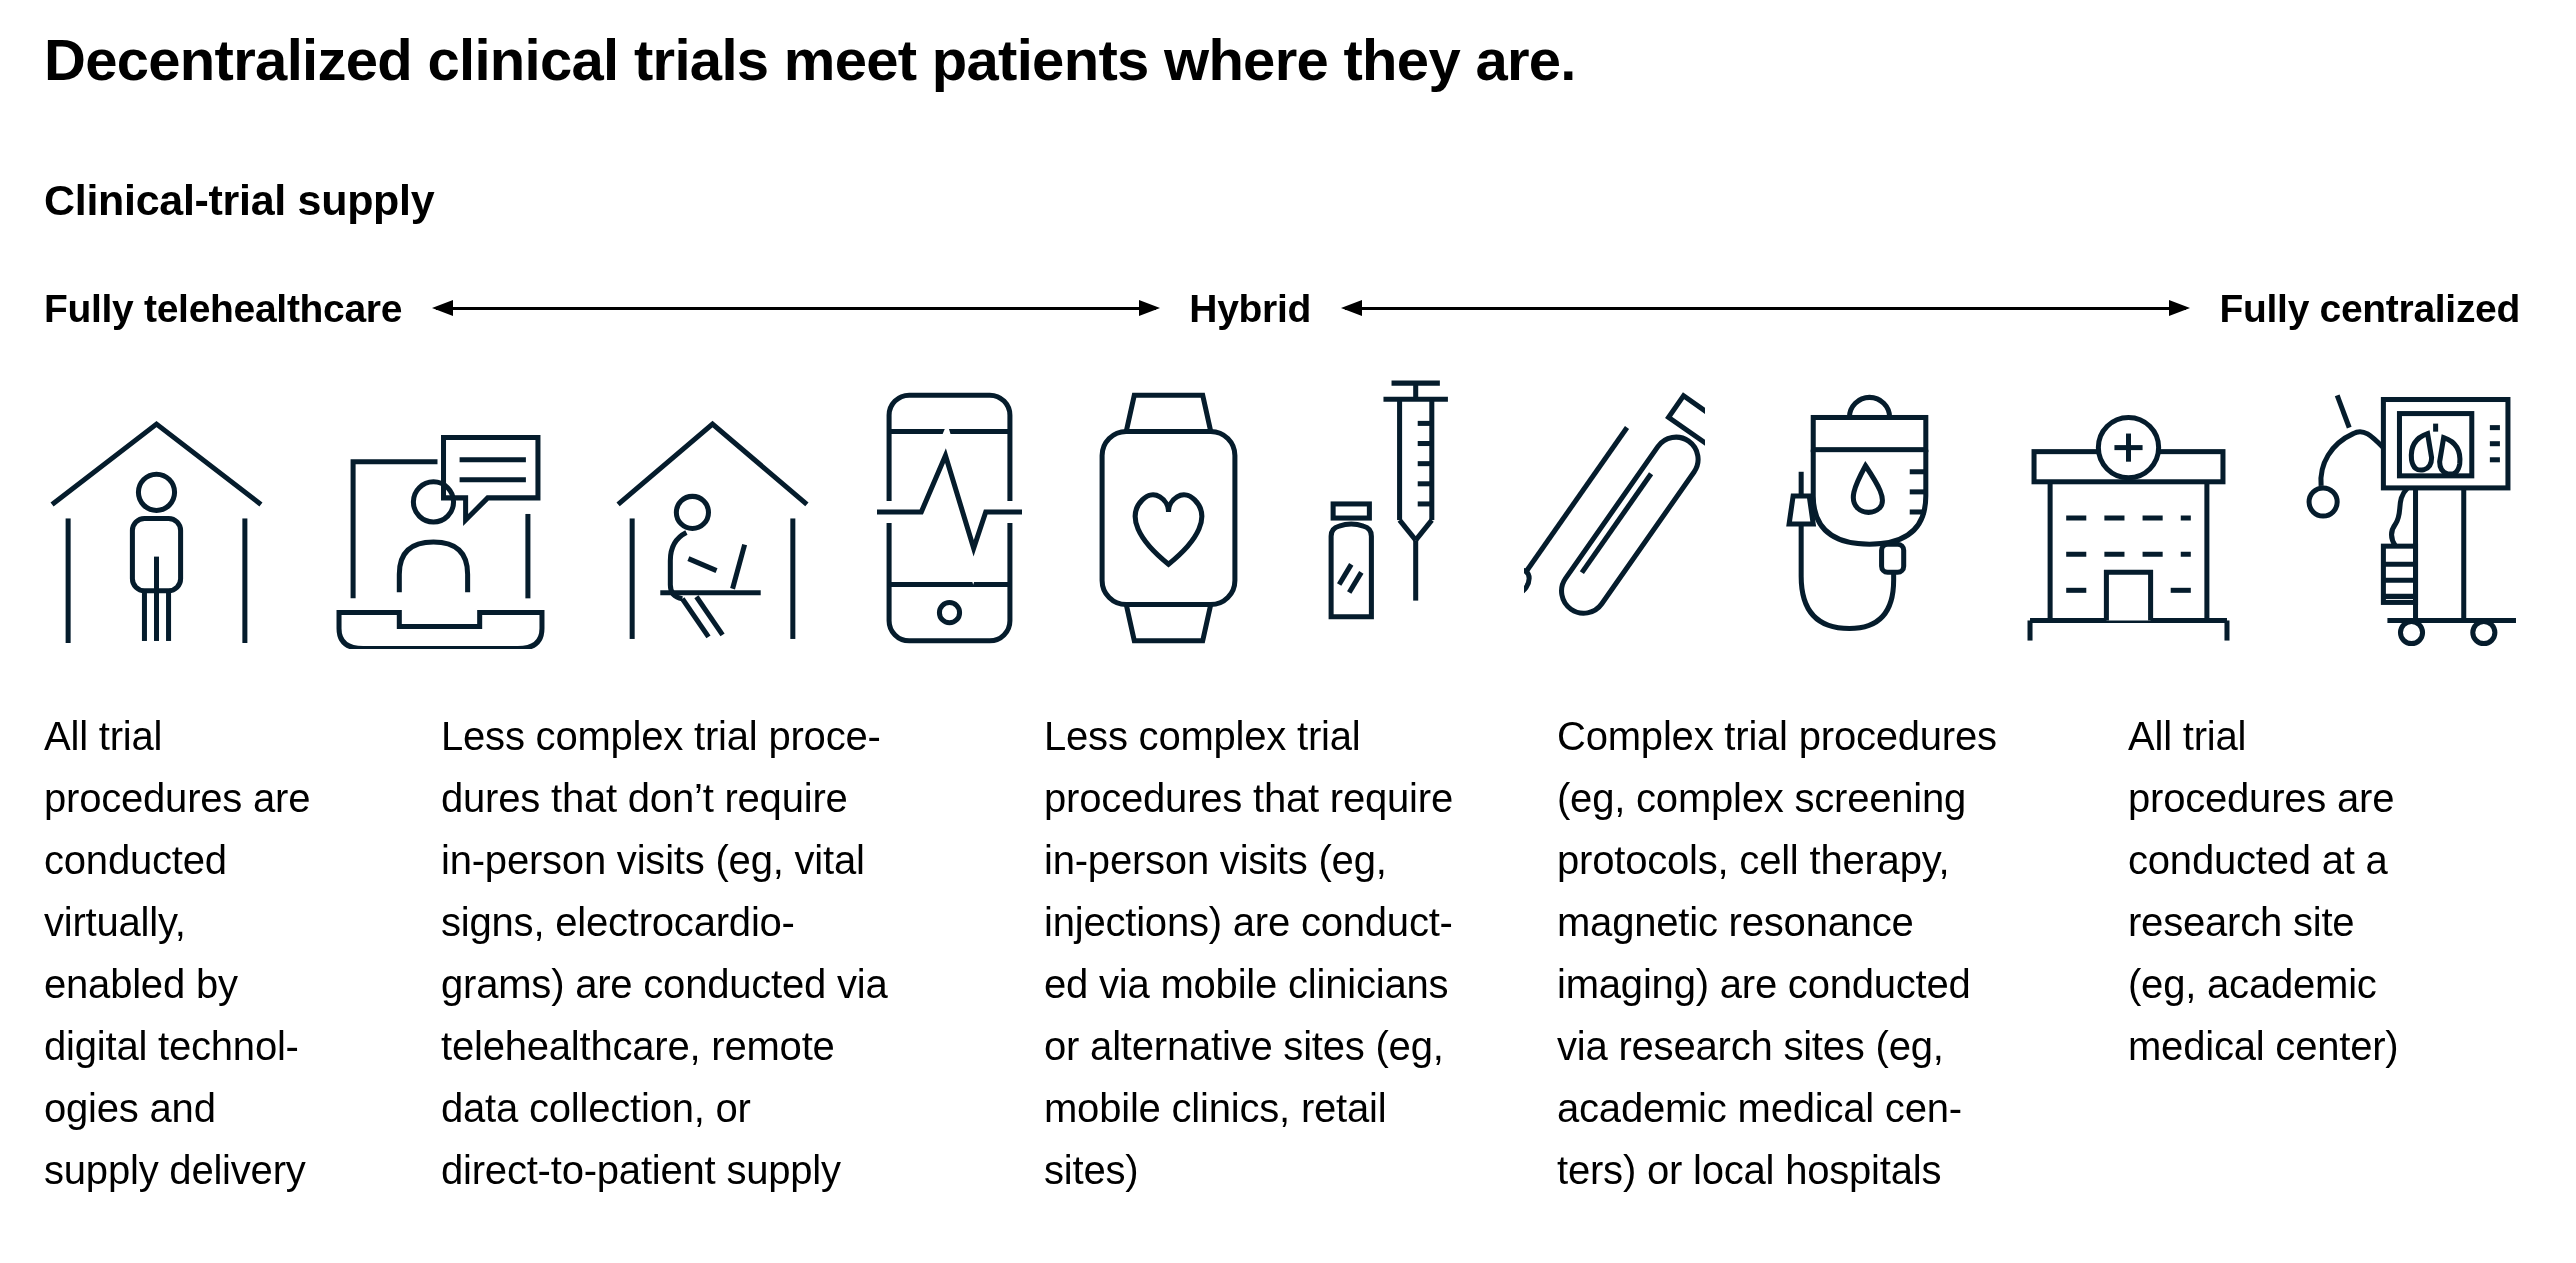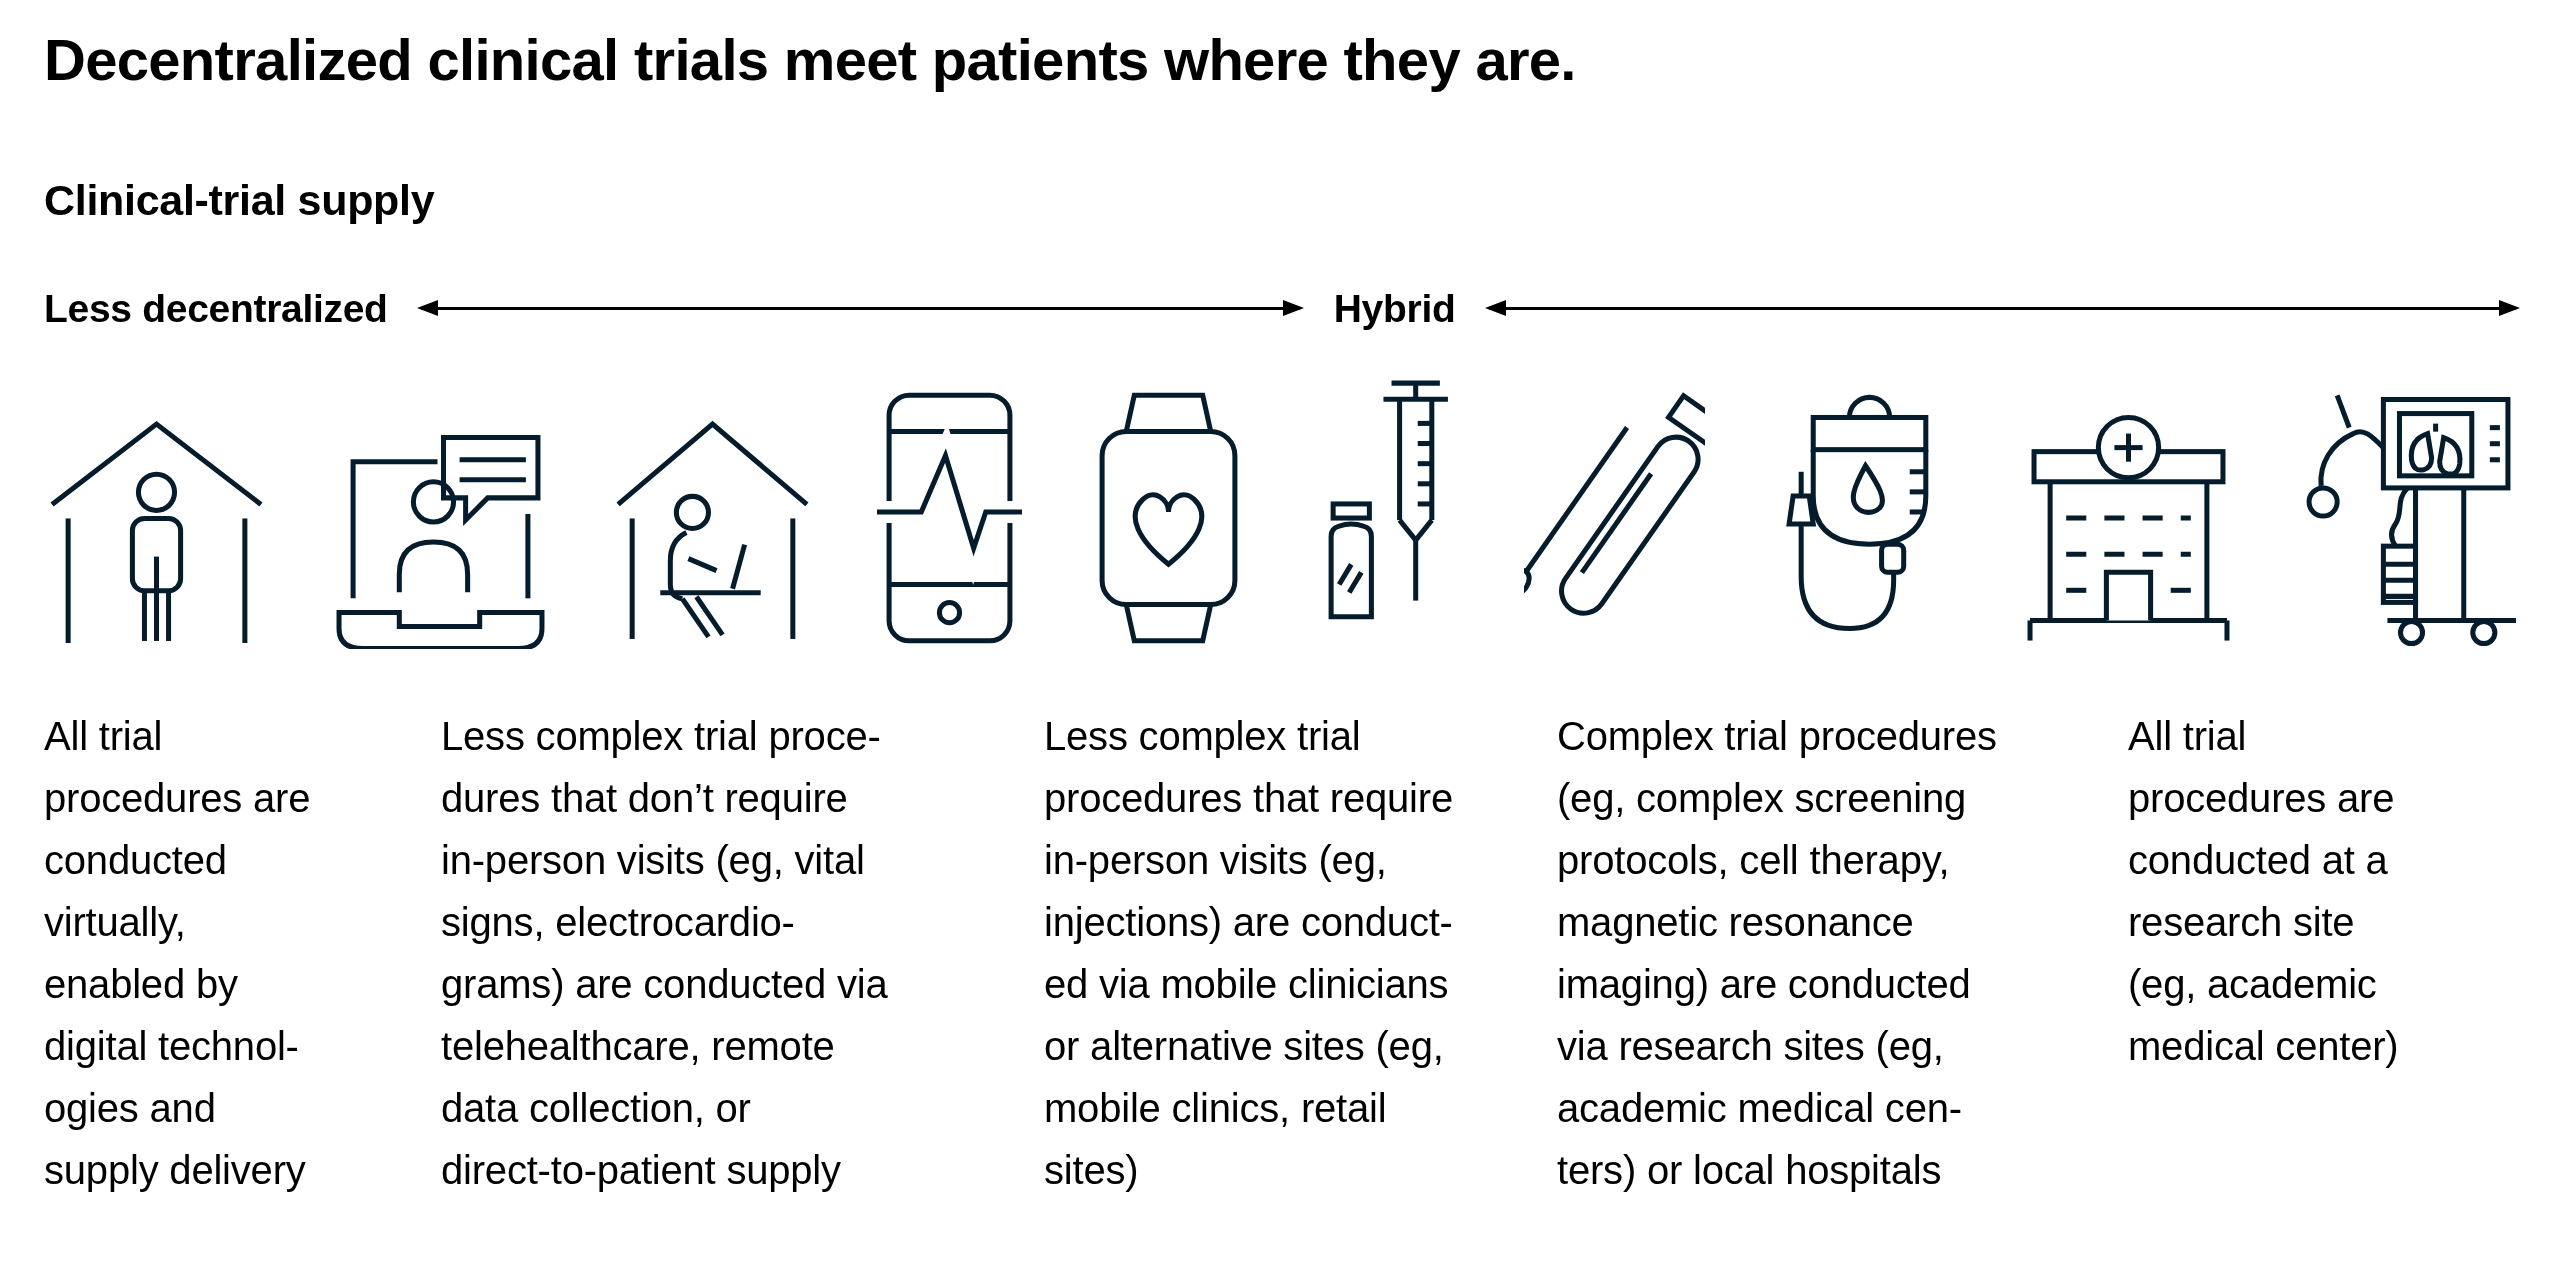--- a/index.html
+++ b/index.html
@@ -62,30 +62,31 @@
 </head>
 <body>
 
 <div class="page">
 
   <h1 class="title">Decentralized clinical trials meet patients where they are.</h1>
 
   <h2 class="subtitle">Clinical-trial supply</h2>
 
   <div class="spectrum">
-    <span class="axis-label">Less decentralized</span>
+    <span class="axis-label">Fully telehealthcare</span>
     <div class="arrow arrow-1">
       <span class="head head-left"></span>
       <span class="head head-right"></span>
     </div>
     <span class="axis-label">Hybrid</span>
     <div class="arrow arrow-2">
       <span class="head head-left"></span>
       <span class="head head-right"></span>
     </div>
+    <span class="axis-label">Fully centralized</span>
   </div>
 
   <div class="icons">
 
     <span class="icon">
       <svg width="225" height="237" viewBox="0 0 112 118" fill="none" stroke="#051c2c" stroke-width="2.5">
         <path d="M4,46 L56,6 L108,46"></path>
         <path d="M12,53 V115"></path>
           <path d="M100,53 V115"></path>
         <circle cx="56" cy="40" r="9"></circle>

